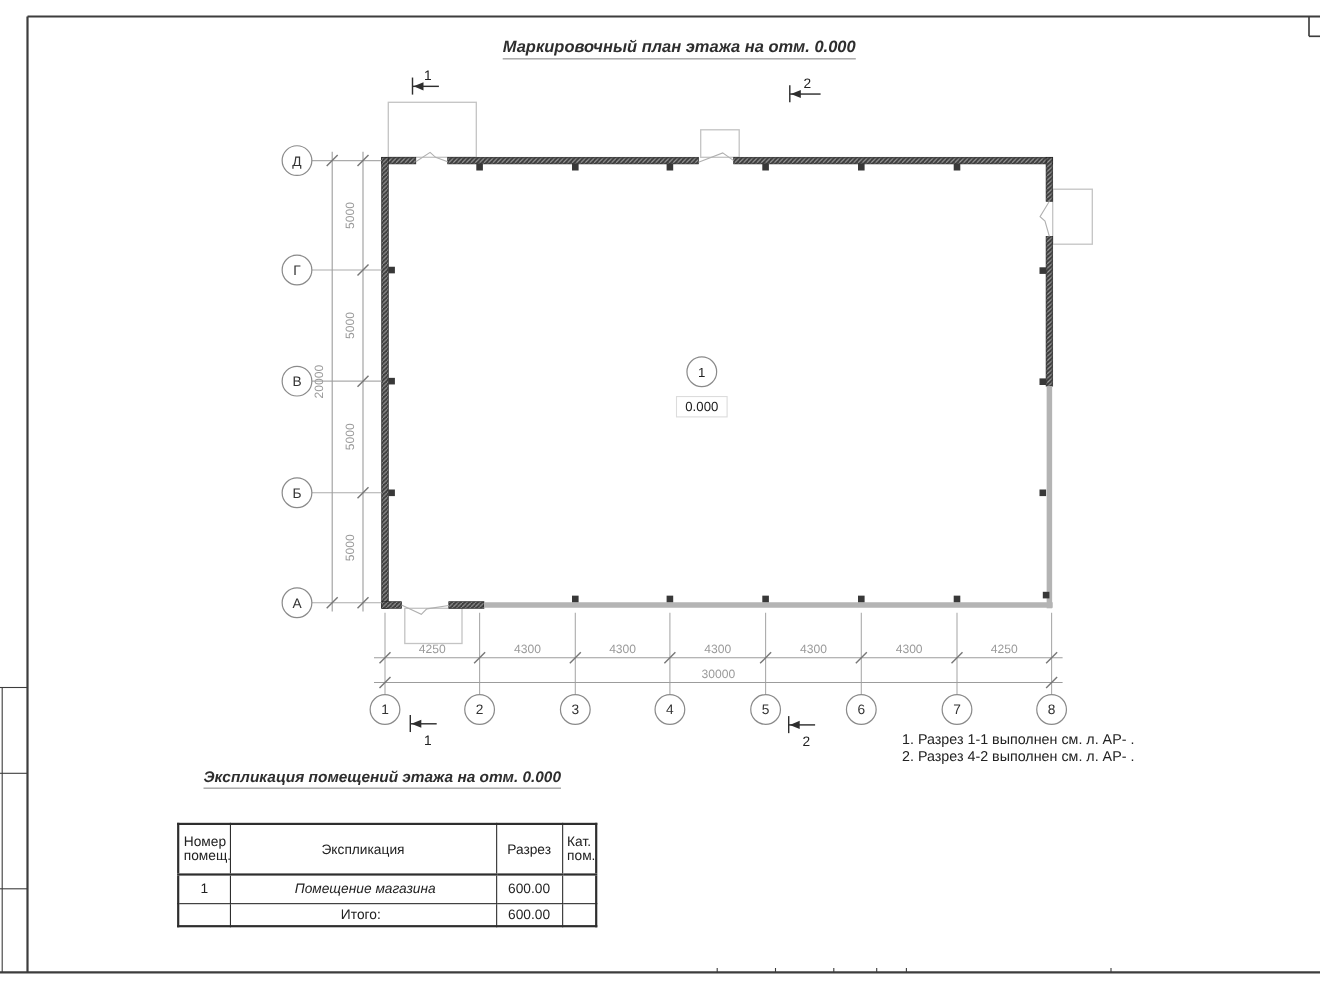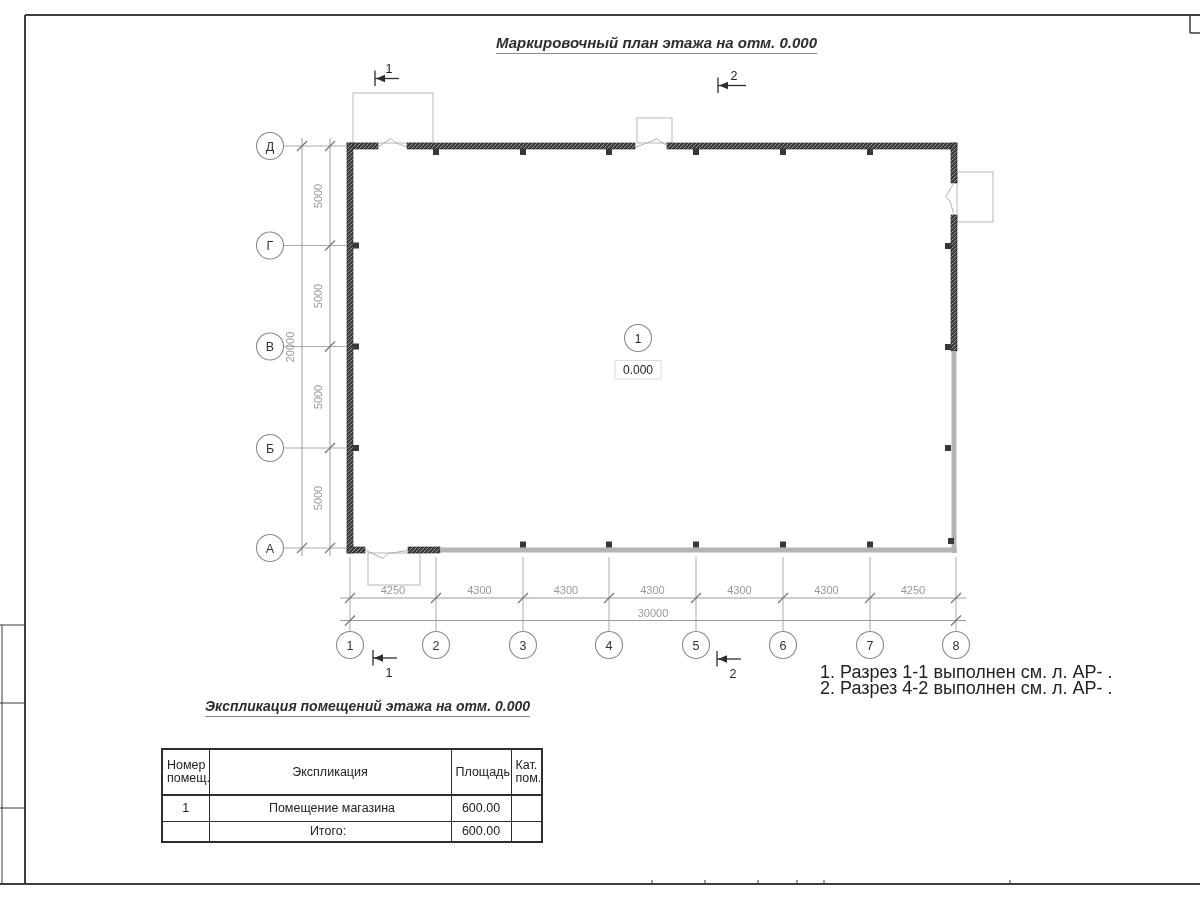--- a/index.html
+++ b/index.html
@@ -4,37 +4,37 @@
 <style>
   html,body{margin:0;padding:0;background:#fff;}
   .sheet{position:relative;width:1200px;height:900px;background:#ffffff;
          font-family:"Liberation Sans",sans-serif;overflow:hidden;}
   svg{position:absolute;left:0;top:0;}
   svg text{font-family:"Liberation Sans",sans-serif;}
   .t-dim{font-size:11px;fill:#9a9a9a;}
   .t-axis{font-size:12.5px;fill:#333;}
   .t-sec{font-size:12.5px;fill:#222;}
   .t-room{font-size:12px;fill:#222;}
-  .drawing-title{position:absolute;left:457px;top:34px;width:360px;text-align:right;
+  .drawing-title{position:absolute;left:457px;top:34px;width:360px;text-align:left;
       font-style:italic;font-weight:bold;font-size:15px;color:#2e2e2e;}
   .drawing-title span{border-bottom:1.5px solid #8a8a8a;padding-bottom:2px;}
   .expl-title{position:absolute;left:185px;top:698px;font-style:italic;font-weight:bold;
       font-size:14px;color:#2e2e2e;}
-  .expl-title span{border-bottom:1.5px solid #8a8a8a;padding-bottom:2px;margin-left:20px;}
-  .notes{position:absolute;left:820px;top:664px;font-size:18px;color:#222;line-height:16px;}
+  .expl-title span{border-bottom:1.5px solid #8a8a8a;padding-bottom:2px;}
+  .notes{position:absolute;left:820px;top:664px;font-size:13px;color:#222;line-height:16px;}
   .expl-table{position:absolute;left:161px;top:748px;border-collapse:collapse;
       table-layout:fixed;width:380px;font-size:12.5px;color:#222;
       border:2px solid #2e2e2e;}
   .expl-table th,.expl-table td{border:1px solid #2e2e2e;padding:1px 4px;
       font-weight:400;text-align:center;vertical-align:middle;line-height:13px;
       overflow:hidden;}
   .expl-table thead th{height:42px;border-bottom:2px solid #2e2e2e;}
   .expl-table .r1 td{height:23px;}
   .expl-table .r2 td{height:17px;}
-  .cell-left{text-align:right;padding-left:8px !important;}
+  .cell-left{text-align:right;padding-left:8px !important;font-style:italic;}
   .cell-right{text-align:left;padding-right:8px !important;}
 </style>
 </head>
 <body>
 
 <div class="sheet">
 
 <svg width="1200" height="900" viewBox="0 0 1200 900">
   <defs>
     <pattern id="hatch" width="4" height="4" patternUnits="userSpaceOnUse">
@@ -266,21 +266,21 @@
   <colgroup>
     <col style="width:47px">
         <col style="width:242px">
         <col style="width:60px">
         <col style="width:31px">
   </colgroup>
   <thead>
     <tr>
       <th>Номер помещ.</th>
       <th>Экспликация</th>
-      <th>Площадь</th>
+      <th>Разрез</th>
       <th>Кат. пом.</th>
     </tr>
   </thead>
   <tbody>
     <tr class="r1">
       <td>1</td>
       <td class="cell-left">Помещение магазина</td>
       <td>600.00</td>
       <td></td>
     </tr>

